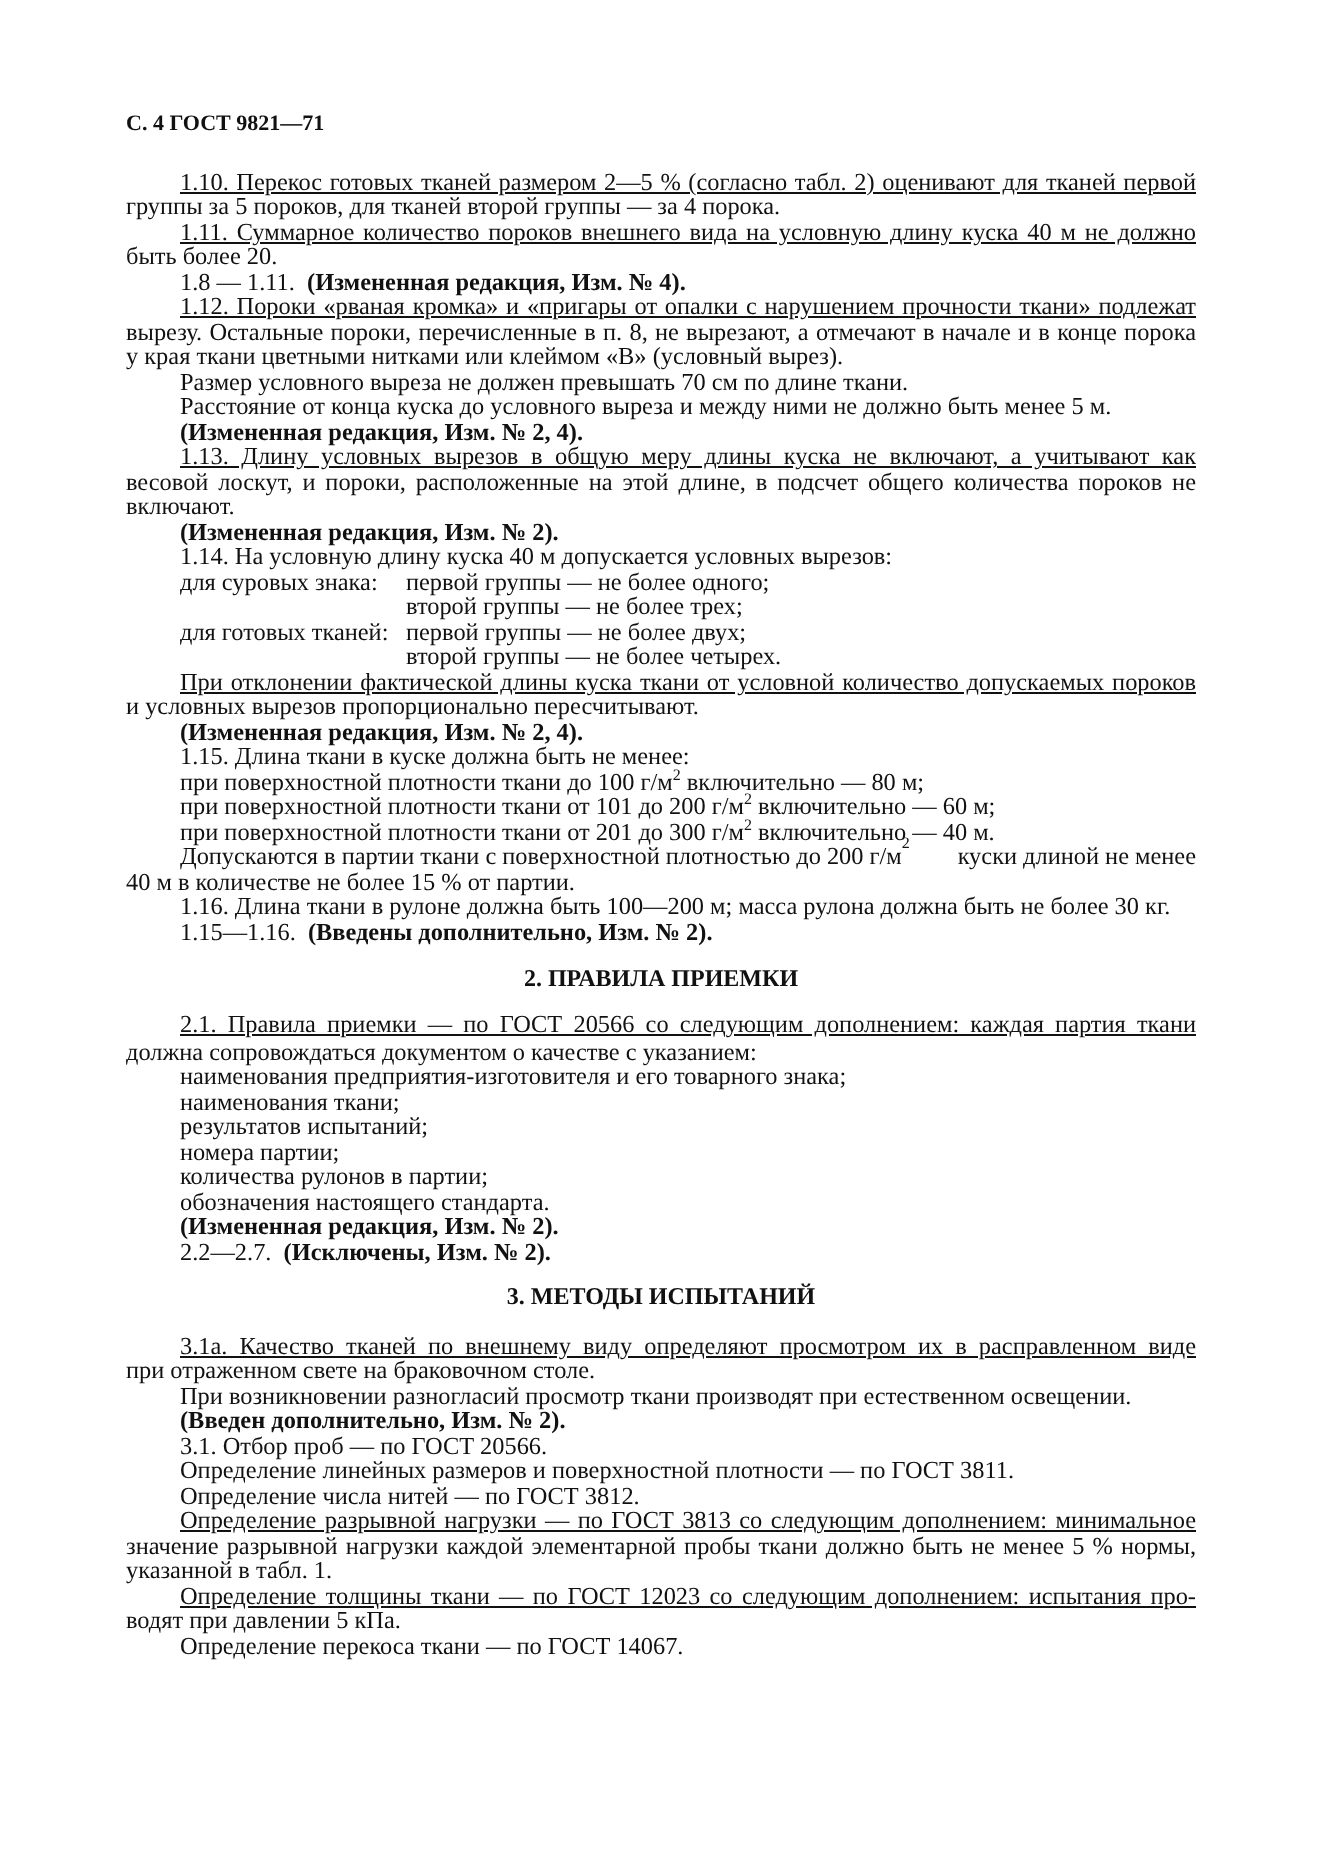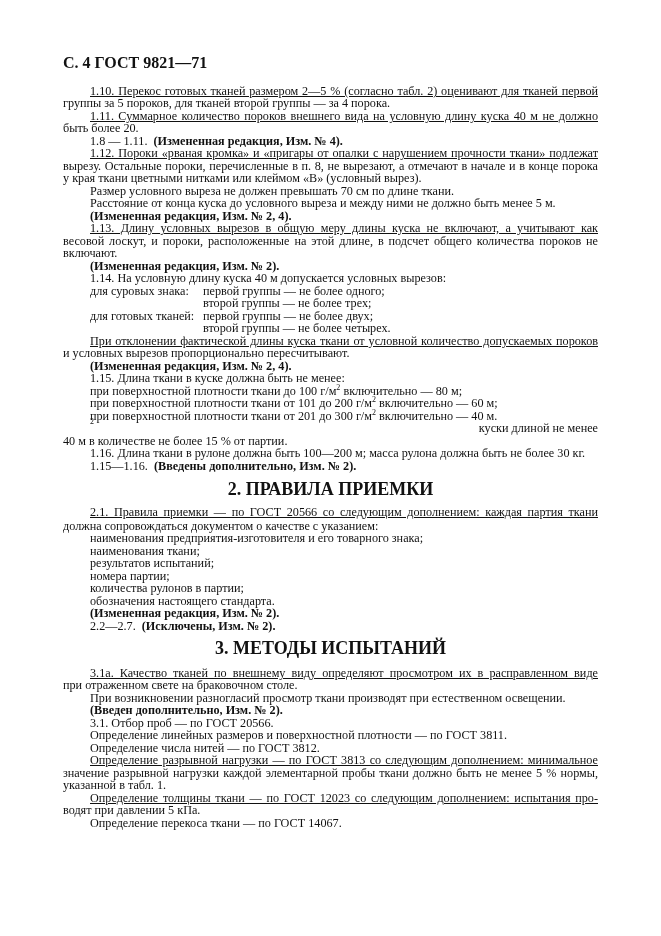--- a/index.html
+++ b/index.html
@@ -4,22 +4,22 @@
 <style>
   html, body { margin:0; padding:0; background:#ffffff; }
   body { width:661px; height:936px; position:relative; overflow:hidden;
          font-family:"Liberation Serif", serif; color:#111; }
   .ln { position:absolute; font-size:12.2px; line-height:13px; white-space:nowrap; }
   .j { left:63px; width:535px; text-align:justify; text-align-last:justify; white-space:normal; height:13px; overflow:hidden; }
   .l { left:63px; }
   .i { left:90px; }
   .c2 { left:203px; }
   .b { font-weight:bold; }
-  .h { font-weight:bold; font-size:18px; left:0; width:661px; text-align:center; }
-  .hdr { font-weight:bold; font-size:16px; left:63px; }
+  .h { font-weight:bold; font-size:12px; left:0; width:661px; text-align:center; }
+  .hdr { font-weight:bold; font-size:11px; left:63px; }
   sup { font-size:8px; line-height:0; vertical-align:super; }
   .ji { left:90px; width:508px;text-decoration:underline; }
 </style>
 </head>
 <body>
 
 <div>
 
   <div class="ln hdr" style="top:56px">С. 4 ГОСТ 9821—71</div>
 
@@ -53,20 +53,21 @@
 
   <div class="ln j ji" style="top:335px">При отклонении фактической длины куска ткани от условной количество допускаемых пороков</div>
   <div class="ln l" style="top:347px">и условных вырезов пропорционально пересчитывают.</div>
   <div class="ln i b" style="top:360px">(Измененная редакция, Изм. № 2, 4).</div>
 
   <div class="ln i" style="top:372px">1.15.  Длина ткани в куске должна быть не менее:</div>
   <div class="ln i" style="top:385px"><span>при поверхностной плотности ткани до 100 г/м</span><sup>2</sup><span style="white-space:pre"> включительно — 80 м;</span></div>
   <div class="ln i" style="top:397px"><span>при поверхностной плотности ткани от 101 до 200 г/м</span><sup>2</sup><span style="white-space:pre"> включительно — 60 м;</span></div>
   <div class="ln i" style="top:410px"><span>при поверхностной плотности ткани от 201 до 300 г/м</span><sup>2</sup><span style="white-space:pre"> включительно — 40 м.</span></div>
   <div class="ln i" style="top:422px; width:508px; display:flex; justify-content:space-between;">
+      <span>Допускаются в партии ткани с поверхностной плотностью до 200 г/м</span>
       <sup style="margin-right:auto">2</sup>
       <span style="white-space:pre"> куски длиной не менее</span>
     </div>
   <div class="ln l" style="top:435px">40 м в количестве не более 15 % от партии.</div>
 
   <div class="ln i" style="top:447px">1.16.  Длина ткани в рулоне должна быть 100—200 м; масса рулона должна быть не более 30 кг.</div>
   <div class="ln i" style="top:460px"><span style="white-space:pre">1.15—1.16.  </span><span class="b">(Введены дополнительно, Изм. № 2).</span></div>
 
   <div class="ln h" style="top:483px">2.  ПРАВИЛА ПРИЕМКИ</div>
   <div class="ln j ji" style="top:506px">2.1.  Правила приемки — по ГОСТ 20566 со следующим дополнением: каждая партия ткани</div>

